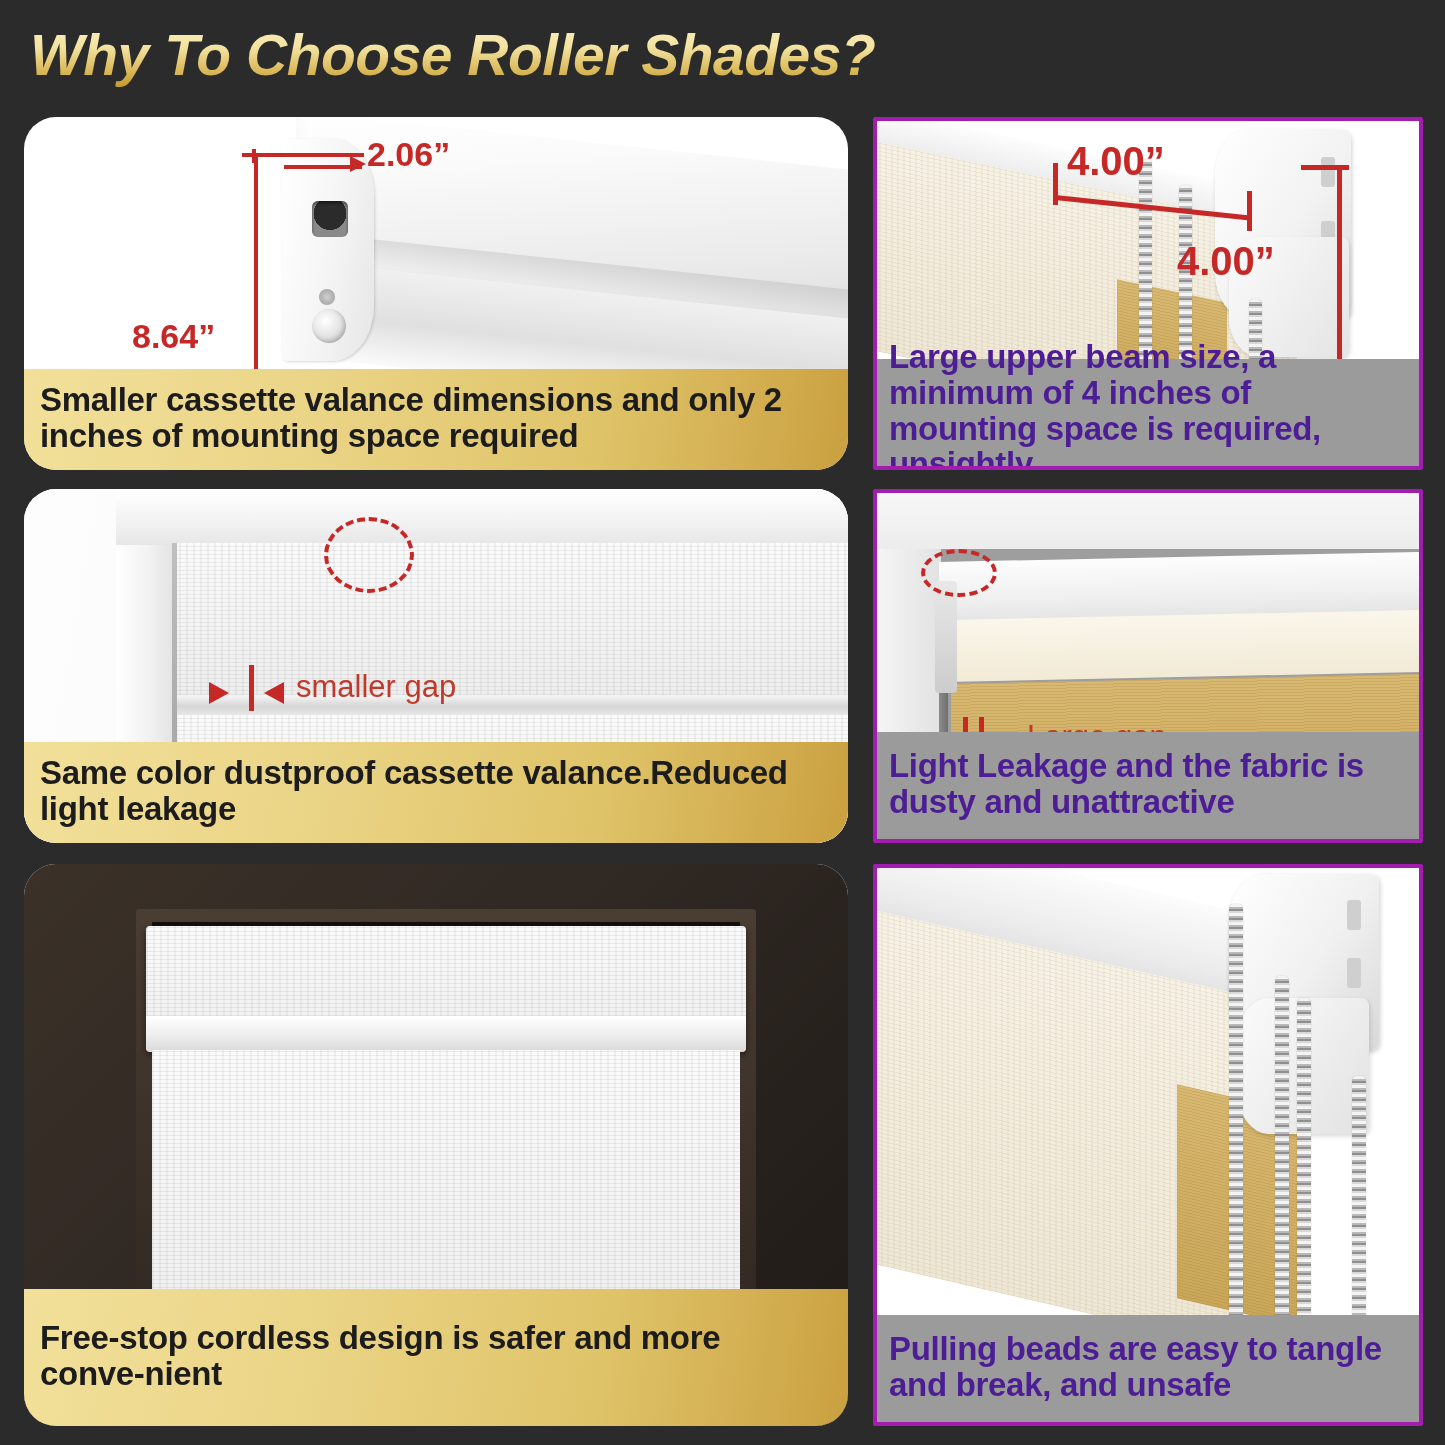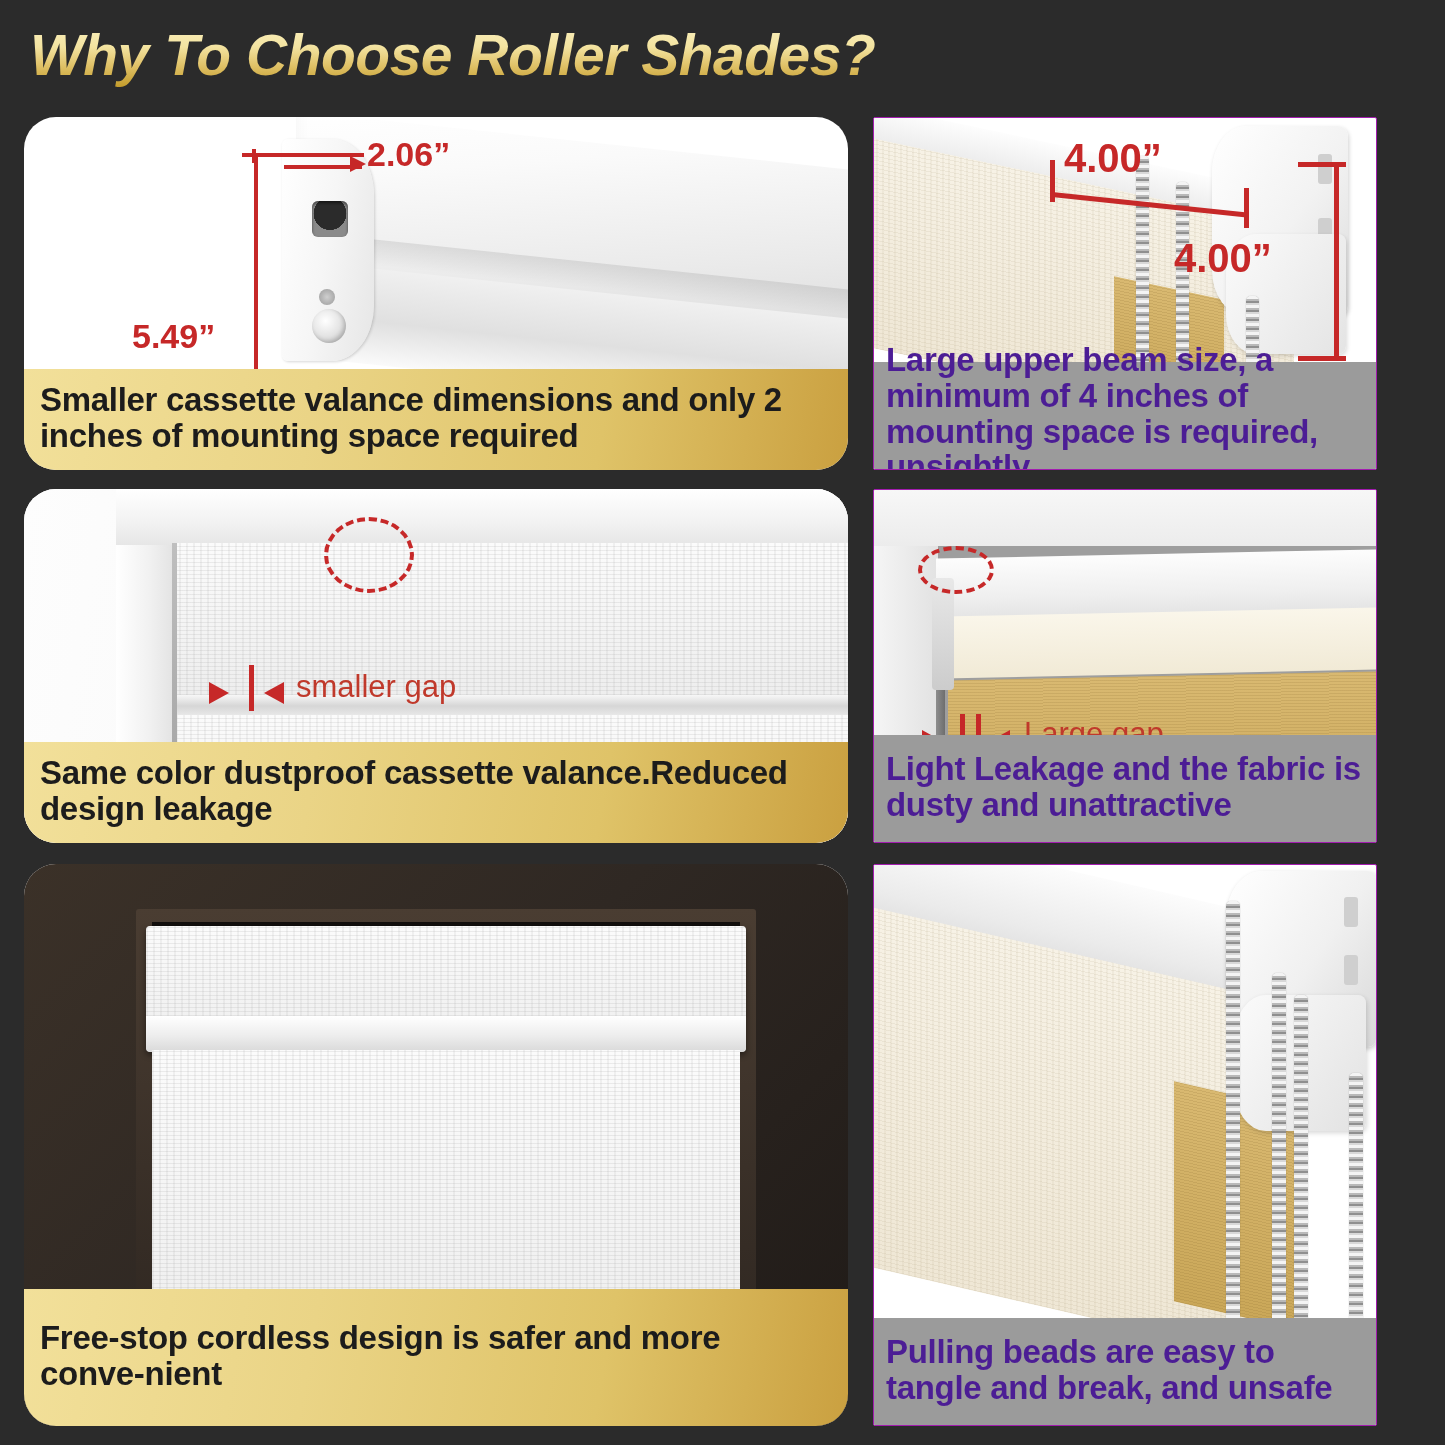--- a/index.html
+++ b/index.html
@@ -33,21 +33,21 @@
 
   
   .grid { position: absolute; inset: 0; }
 
   .panel {
     position: absolute;
     overflow: hidden;
     background: #ffffff;
   }
   .panel.left  { left: 24px;  width: 824px; border-radius: 32px; }
-  .panel.right { left: 873px; width: 504px; border-radius: 2px; border: 1px solid #a21caf; }
+  .panel.right { left: 873px; width: 550px; border-radius: 2px; border: 4px solid #a21caf; }
 
   .row1 { top: 117px; height: 353px; }
   .row2 { top: 489px; height: 354px; }
   .row3 { top: 864px; height: 562px; }
 
   .photo {
     position: absolute;
     left: 0; right: 0; top: 0; bottom: 0;
     overflow: hidden;
   }
@@ -377,21 +377,21 @@
 
       <div class="dim-line" style="left:228px; top:36px; width:112px; height:4px;"></div>
       <div class="dim-line" style="left:228px; top:32px; width:4px; height:14px;"></div>
       <div class="dim-line" style="left:260px; top:48px; width:78px; height:4px;"></div>
       <div class="arrow-r" style="left:326px; top:39px; border-top-width:8px; border-bottom-width:8px; border-left-width:16px;"></div>
       <div class="dim-label" style="left:343px; top:18px;">2.06”</div>
 
       <div class="dim-line" style="left:230px; top:36px; width:4px; height:270px;"></div>
       <div class="dim-line" style="left:218px; top:36px; width:28px; height:4px;"></div>
       <div class="dim-line" style="left:206px; top:302px; width:46px; height:4px;"></div>
-      <div class="dim-label" style="left:108px; top:200px;">5.49”</div>
+      <div class="dim-label" style="left:108px; top:200px;">8.64”</div>
     </div>
     <div class="caption caption-gold cap-h2">
       <span class="caption-text">Smaller cassette valance dimensions and only 2 inches of mounting space required</span>
     </div>
   </div>
 
   <div class="panel right row1">
     <div class="photo">
       <div class="p2-roll"></div>
       <div class="p2-shade fabric-cream"></div>
@@ -431,21 +431,21 @@
       <div class="p3-gapline"></div>
 
       <div class="dashed-ellipse" style="left:300px; top:28px; width:90px; height:76px;"></div>
 
       <div class="arrow-r" style="left:185px; top:193px;"></div>
       <div class="dim-line" style="left:225px; top:176px; width:5px; height:46px;"></div>
       <div class="arrow-l" style="left:240px; top:193px;"></div>
       <div class="gap-label" style="left:272px; top:180px;">smaller gap</div>
     </div>
     <div class="caption caption-gold cap-h2">
-      <span class="caption-text">Same color dustproof cassette valance.Reduced design leakage</span>
+      <span class="caption-text">Same color dustproof cassette valance.Reduced light leakage</span>
     </div>
   </div>
 
   <div class="panel right row2">
     <div class="photo">
       <div class="p4-bg"></div>
       <div class="p4-ceiling"></div>
       <div class="p4-wall"></div>
       <div class="p4-beam"></div>
       <div class="p4-valance"></div>

